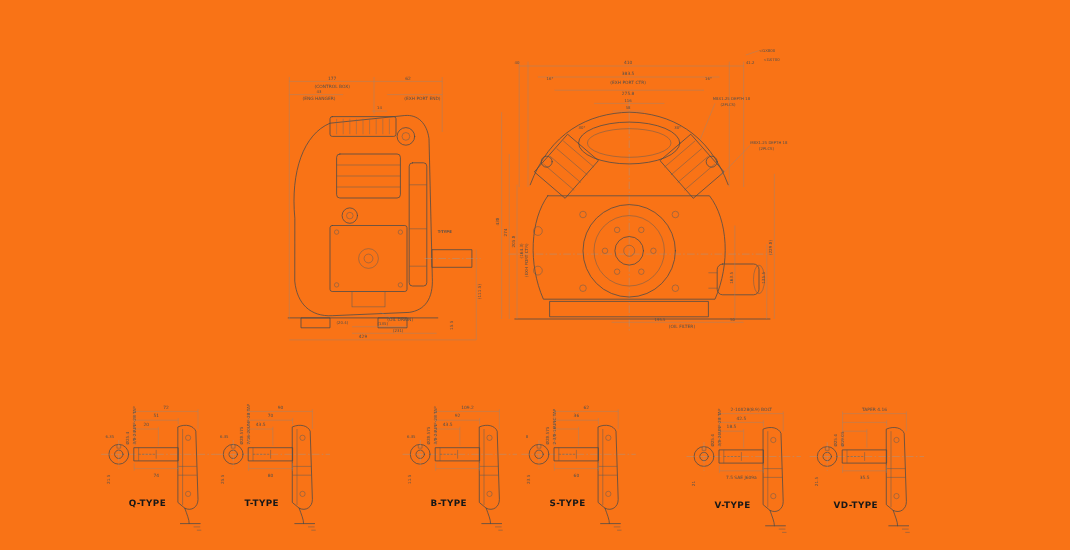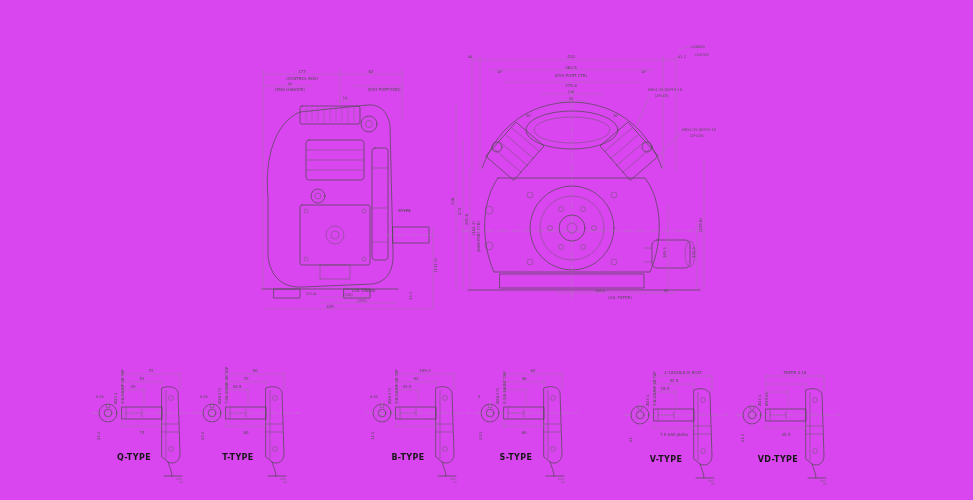--- a/index.html
+++ b/index.html
@@ -1,16 +1,16 @@
 <!DOCTYPE html>
 <html><head>
 <meta charset="utf-8">
 <style>
   html,body{margin:0;padding:0;background:#fff;}
-  #canvas{position:relative;width:973px;height:500px;background:#d946ef;overflow:hidden;
+  #canvas{position:relative;width:973px;height:500px;background:#f97316;overflow:hidden;
           font-family:"DejaVu Sans", sans-serif;}
   svg{position:absolute;left:0;top:0;}
   .art{stroke:#4a4a4a;stroke-width:.7;fill:none;stroke-linejoin:round;stroke-linecap:round;}
   .artthin{stroke:#5a5a5a;stroke-width:.45;fill:none;}
   .dimline{stroke:#8a8a8a;stroke-width:.35;fill:none;}
   .cline{stroke:#9a9a9a;stroke-width:.4;fill:none;stroke-dasharray:7 2 1.5 2;}
   .hatch{stroke:#6a6a6a;stroke-width:.4;fill:none;}
   text{fill:#4f4f4f;}
   .dim{font-size:4px;}
   .dimsm{font-size:3.5px;}

